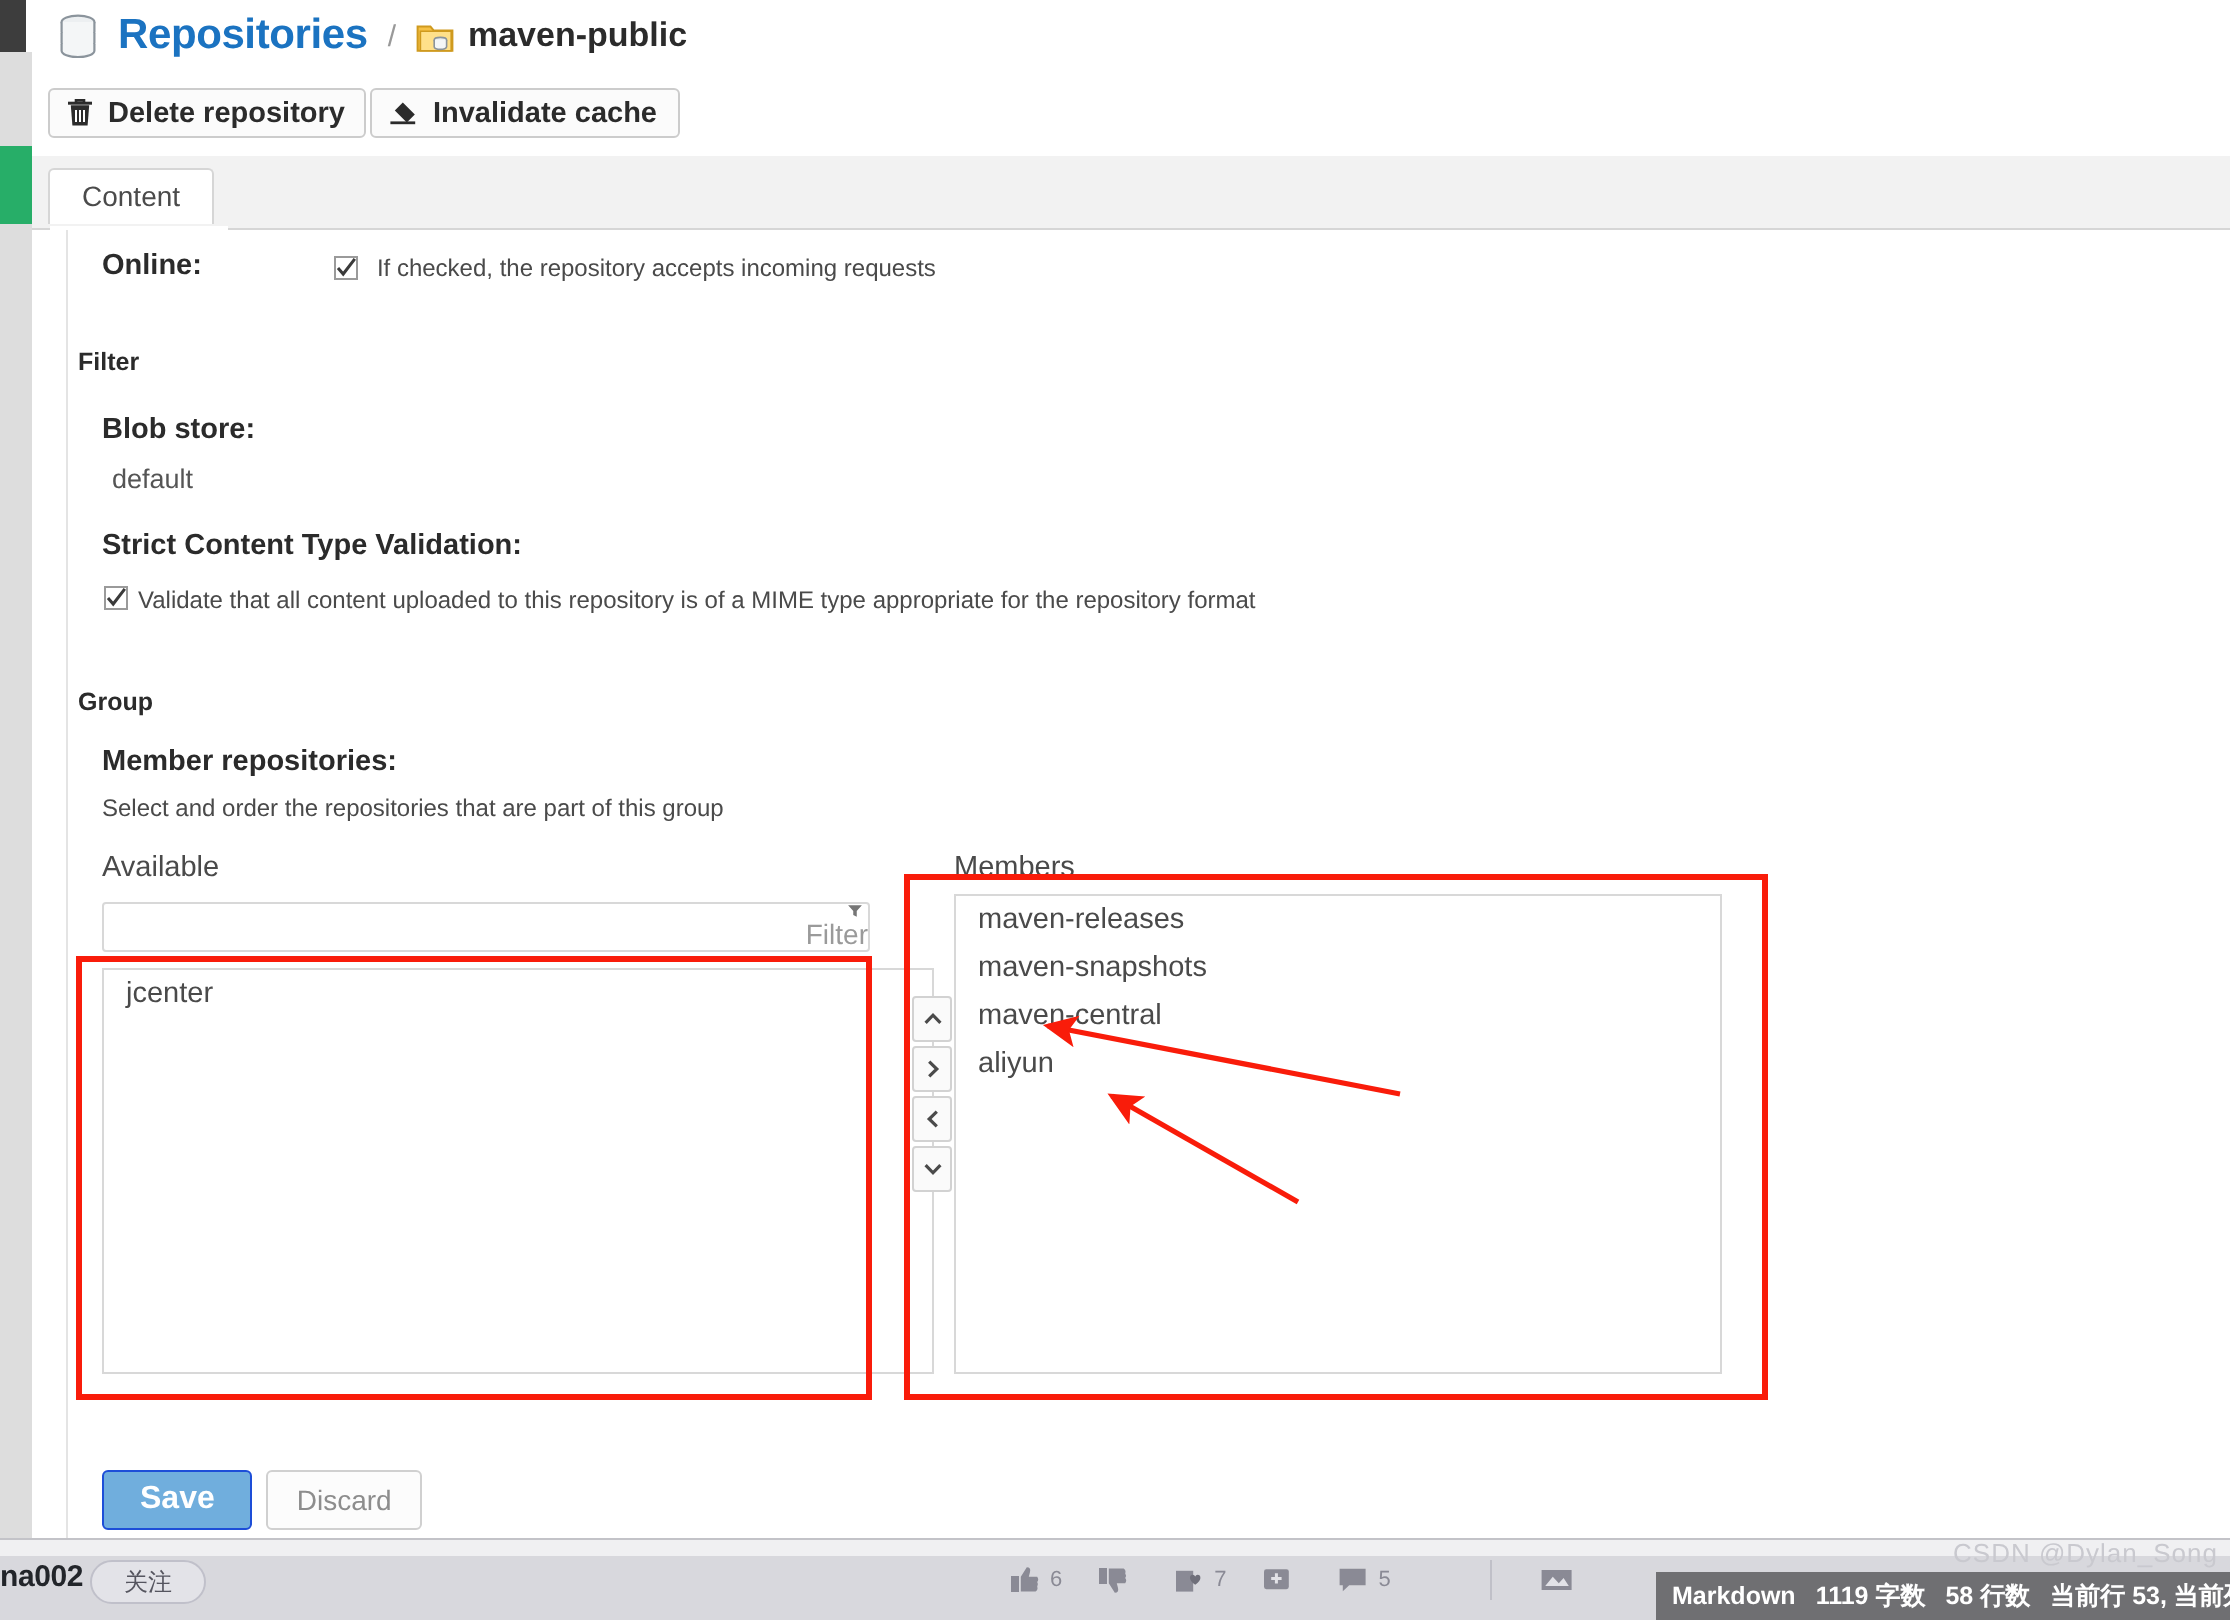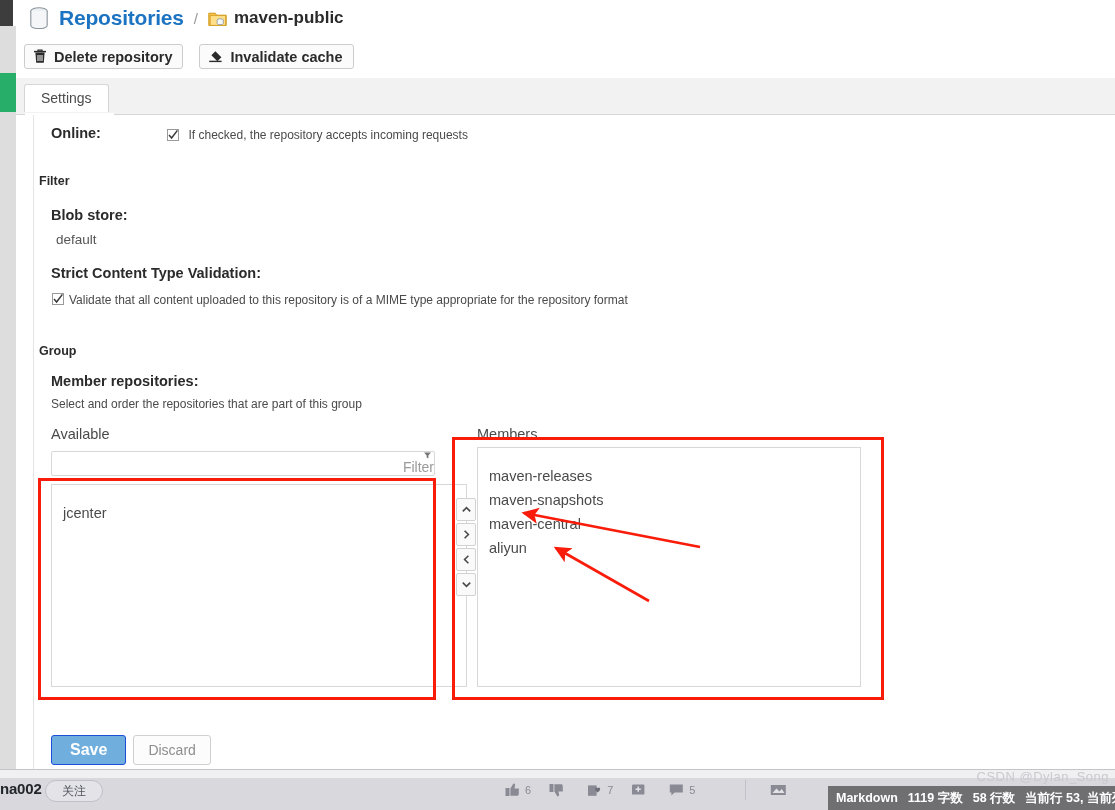--- a/index.html
+++ b/index.html
@@ -85,21 +85,21 @@
     font-size: 17px;
     font-weight: bold;
     color: #2b2b2b;
   }
 
   
   .actions {
     position: absolute;
     left: 0; top: 44px;
     display: flex;
-    gap: 16px;
+    gap: 2px;
     padding-left: 8px;
   }
   .btn-action {
     display: flex;
     align-items: center;
     gap: 7px;
     background: #fbfbfb;
     border: 1px solid #cccccc;
     border-radius: 3px;
     padding: 4px 10px 4px 8px;
@@ -230,21 +230,21 @@
     color: #9a9a9a;
     margin-left: 7px;
   }
 
   .list-box {
     position: absolute;
     border: 1px solid #d8d8d8;
     background: #ffffff;
     overflow: hidden;
     box-sizing: border-box;
-    padding: 16px 0 0 0;
+    padding: 0 0 0 0;
   }
   .list-available {
     left: 17px; top: 369px;
     width: 416px; height: 203px;
   }
   .list-members {
     left: 443px; top: 332px;
     width: 384px; height: 240px;
   }
   .list-item {
@@ -436,21 +436,21 @@
     <button class="btn-action">
       <svg width="15" height="14" viewBox="0 0 15 14">
         <path d="M7.4 1.2 L13.4 7.2 L9.4 11.2 L3.4 5.2 Z" fill="#2b2b2b"></path>
         <path d="M1.2 11.4 h12.4" stroke="#2b2b2b" stroke-width="1.4"></path>
       </svg>
       <span>Invalidate cache</span>
     </button>
   </div>
 
   <div class="tabbar">
-    <div class="tab">Settings</div>
+    <div class="tab">Content</div>
   </div>
   <div class="tab-underlap"></div>
 
   <div class="form">
 
     <div class="row-online">
       <span class="field-label online-label">Online:</span>
       <span>
         <svg class="chk" viewBox="0 0 12 12">
           <rect x="0.5" y="0.5" width="11" height="11" fill="#ffffff" stroke="#9a9a9a"></rect>

